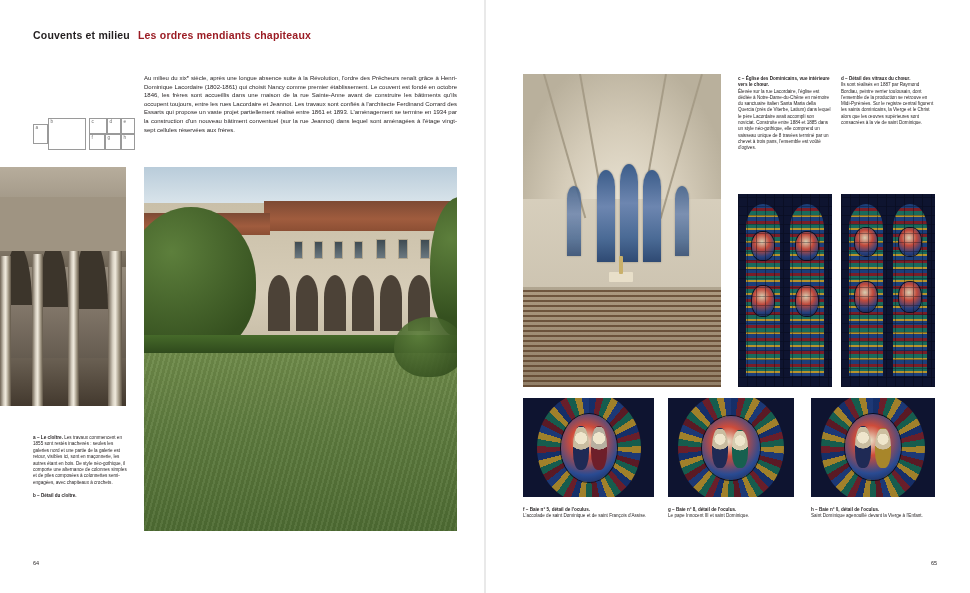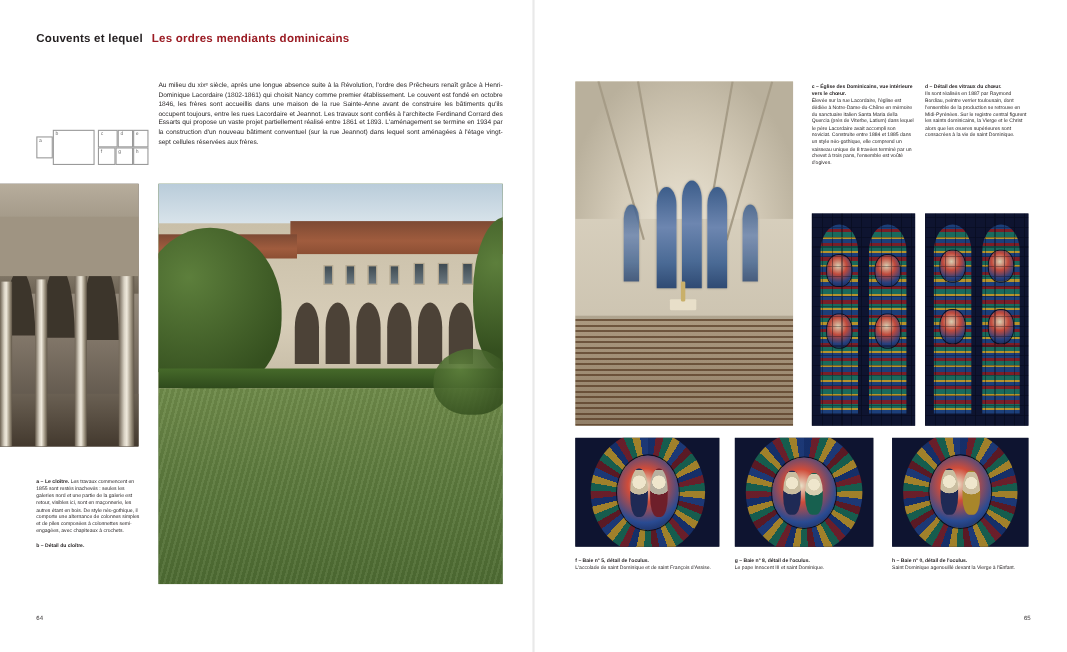--- a/index.html
+++ b/index.html
@@ -349,21 +349,21 @@
   }
 </style>
 </head>
 <body>
 
 <div class="spread">
 
   <div class="page-left">
 
     <div class="header">
-      <span class="chapter">Couvents et lequel</span><span class="section">Les ordres mendiants dominicains</span>
+      <span class="chapter">Couvents et milieu</span><span class="section">Les ordres mendiants chapiteaux</span>
     </div>
 
     <div class="intro">
       <p>Au milieu du xixᵉ siècle, après une longue absence suite à la Révolution, l'ordre des Prêcheurs renaît grâce à Henri-Dominique Lacordaire (1802-1861) qui choisit Nancy comme premier établissement. Le couvent est fondé en octobre 1846, les frères sont accueillis dans une maison de la rue Sainte-Anne avant de construire les bâtiments qu'ils occupent toujours, entre les rues Lacordaire et Jeannot. Les travaux sont confiés à l'architecte Ferdinand Corrard des Essarts qui propose un vaste projet partiellement réalisé entre 1861 et 1893. L'aménagement se termine en 1934 par la construction d'un nouveau bâtiment conventuel (sur la rue Jeannot) dans lequel sont aménagées à l'étage vingt-sept cellules réservées aux frères.</p>
     </div>
 
     <div class="keymap">
       <div class="keybox kb-a">a</div>
       <div class="keybox kb-b">b</div>
       <div class="keybox kb-c">c</div>

